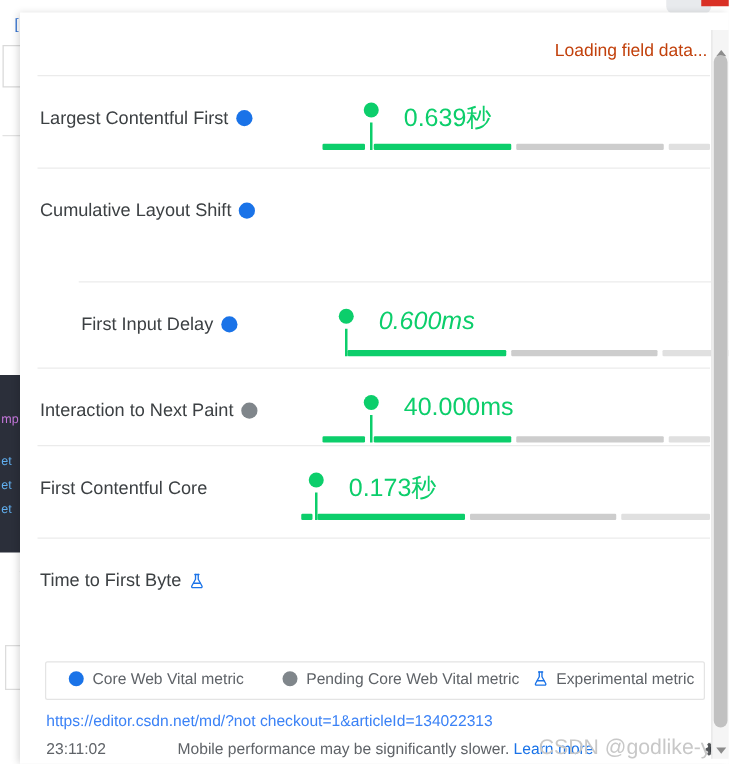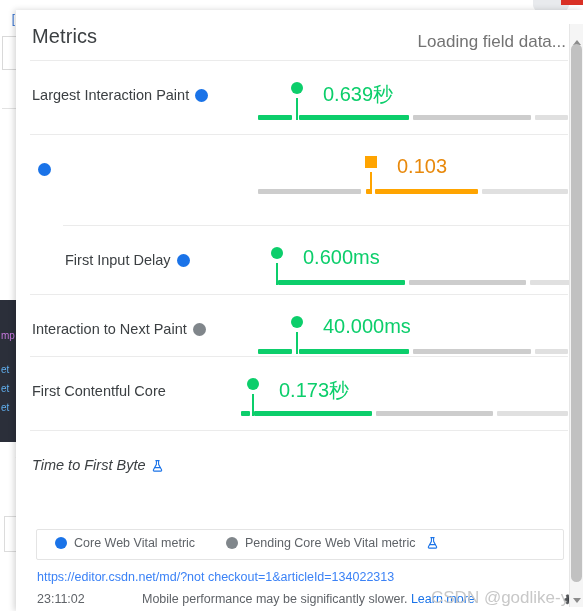--- a/index.html
+++ b/index.html
@@ -60,21 +60,21 @@
   #panel-header {
     position: absolute; left: 0; top: 0; width: 567px; height: 50px;
   }
   #metrics-title {
     position: absolute; left: 16px; top: 15px;
     font-size: 20px; color: #3c4043; font-weight: 400;
     letter-spacing: .1px;
   }
   #loading-field-data {
     position: absolute; right: 17px; top: 22px;
-    font-size: 17px; color: #737373;
+    font-size: 14px; color: #c2410c;
   }
 
   
   .metric-row {
     position: absolute; left: 0; width: 567px; height: 74px;
   }
   .metric-row .divider {
     position: absolute; left: 14px; top: 0; width: 538px; height: 1px;
     background: #ebebeb;
   }
@@ -208,68 +208,58 @@
   <div class="bg-rule" style="top:108px;"></div>
   <div class="bg-inputbox"></div>
 </div>
 
 <div id="top-white-tab"></div>
 <div id="top-red-sliver"></div>
 
 <div id="panel">
 
   <div id="panel-header">
-    <div id="metrics-title">Metrics</div>
     <div id="loading-field-data">Loading field data...</div>
   </div>
 
   <div class="metric-row" style="top:50px;">
     <div class="divider"></div>
     <div class="metric-label">
-      <span>Largest Interaction Paint</span><span class="dot-icon dot-core"></span>
+      <span>Largest Contentful First</span><span class="dot-icon dot-core"></span>
     </div>
     <div class="gauge" style="left:242px; width:310px;">
       <div class="seg seg-green" style="left:0px;   width:34px;"></div>
       <div class="seg seg-green" style="left:41px;  width:110px;"></div>
       <div class="seg seg-gray-mid" style="left:155px; width:118px;"></div>
       <div class="seg seg-gray-light" style="left:277px; width:33px;"></div>
       <div class="pin-stem stem-green" style="left:38px;"></div>
       <div class="pin-head circle pin-green" style="left:33px; top:6px;"></div>
       <div class="metric-value val-green" style="left:65px; top:5px;">0.639秒</div>
     </div>
   </div>
 
   <div class="metric-row" style="top:124px;">
     <div class="divider"></div>
     <div class="metric-label">
-      <span class="dot-icon dot-core"></span>
-    </div>
-    <div class="gauge" style="left:242px; width:310px;">
-      <div class="seg seg-gray-mid" style="left:0px;   width:103px;"></div>
-      <div class="seg seg-orange" style="left:108px; width:6px;"></div>
-      <div class="seg seg-orange" style="left:117px; width:103px;"></div>
-      <div class="seg seg-gray-light" style="left:224px; width:86px;"></div>
-      <div class="pin-stem stem-orange" style="left:112px;"></div>
-      <div class="pin-head pin-orange" style="left:107px; top:6px;"></div>
-      <div class="metric-value val-orange" style="left:139px; top:5px;">0.103</div>
+      <span>Cumulative Layout Shift</span><span class="dot-icon dot-core"></span>
     </div>
   </div>
 
   <div class="metric-row" style="top:215px;margin-left:33px;">
     <div class="divider"></div>
     <div class="metric-label">
       <span>First Input Delay</span><span class="dot-icon dot-core"></span>
     </div>
     <div class="gauge" style="left:225px; width:327px;">
       <div class="seg seg-green" style="left:4px;   width:127px;"></div>
       <div class="seg seg-gray-mid" style="left:135px; width:117px;"></div>
       <div class="seg seg-gray-light" style="left:256px; width:71px;"></div>
       <div class="pin-stem stem-green" style="left:2px;"></div>
       <div class="pin-head circle pin-green" style="left:-3px; top:6px;"></div>
-      <div class="metric-value val-green" style="left:29px; top:5px;">0.600ms</div>
+      <div class="metric-value val-green" style="left:29px; top:5px;font-style:italic;">0.600ms</div>
     </div>
   </div>
 
   <div class="metric-row" style="top:284px;padding-left:40px;">
     <div class="divider"></div>
     <div class="metric-label">
       <span>Interaction to Next Paint</span><span class="dot-icon dot-pending"></span>
     </div>
     <div class="gauge" style="left:242px; width:310px;">
       <div class="seg seg-green" style="left:0px;   width:34px;"></div>
@@ -291,21 +281,21 @@
       <div class="seg seg-green" style="left:0px;   width:9px;"></div>
       <div class="seg seg-green" style="left:13px;  width:118px;"></div>
       <div class="seg seg-gray-mid" style="left:135px; width:117px;"></div>
       <div class="seg seg-gray-light" style="left:256px; width:71px;"></div>
       <div class="pin-stem stem-green" style="left:11px;"></div>
       <div class="pin-head circle pin-green" style="left:6px; top:6px;"></div>
       <div class="metric-value val-green" style="left:38px; top:5px;">0.173秒</div>
     </div>
   </div>
 
-  <div class="metric-row" style="top:420px;font-style:italic;">
+  <div class="metric-row" style="top:420px;">
     <div class="divider"></div>
     <div class="metric-label">
       <span>Time to First Byte</span><span class="flask-icon"><svg width="13" height="14" viewBox="0 0 24 24" fill="none" stroke="#1a73e8" stroke-width="2" stroke-linecap="round" stroke-linejoin="round">
             <path d="M9 2h6"></path>
             <path d="M10 2v7L4.5 19a1.6 1.6 0 0 0 1.4 2.4h12.2A1.6 1.6 0 0 0 19.5 19L14 9V2"></path>
             <path d="M7.2 15h9.6"></path>
           </svg></span>
     </div>
   </div>
 
@@ -314,21 +304,21 @@
       <span class="swatch" style="background:#80868b;"></span><span class="lbl">Pending Core Web Vital metric</span>
     </div>
     <div class="legend-item" style="left:18px;">
       <span class="swatch" style="background:#1a73e8;"></span><span class="lbl">Core Web Vital metric</span>
     </div>
     <div class="legend-item" style="left:389px;">
       <span class="legend-flask"><svg width="13" height="14" viewBox="0 0 24 24" fill="none" stroke="#1a73e8" stroke-width="2" stroke-linecap="round" stroke-linejoin="round">
             <path d="M9 2h6"></path>
             <path d="M10 2v7L4.5 19a1.6 1.6 0 0 0 1.4 2.4h12.2A1.6 1.6 0 0 0 19.5 19L14 9V2"></path>
             <path d="M7.2 15h9.6"></path>
-          </svg></span>
+          </svg></span><span class="lbl">Experimental metric</span>
     </div>
   </div>
 
   <div id="footer-url">https://editor.csdn.net/md/?not checkout=1&amp;articleId=134022313</div>
   <div id="footer-time">23:11:02</div>
   <div id="footer-note">
     <span>Mobile performance may be significantly slower. </span><a href="#">Learn more</a>
   </div>
 
   <div id="watermark">CSDN @godlike-y</div>

